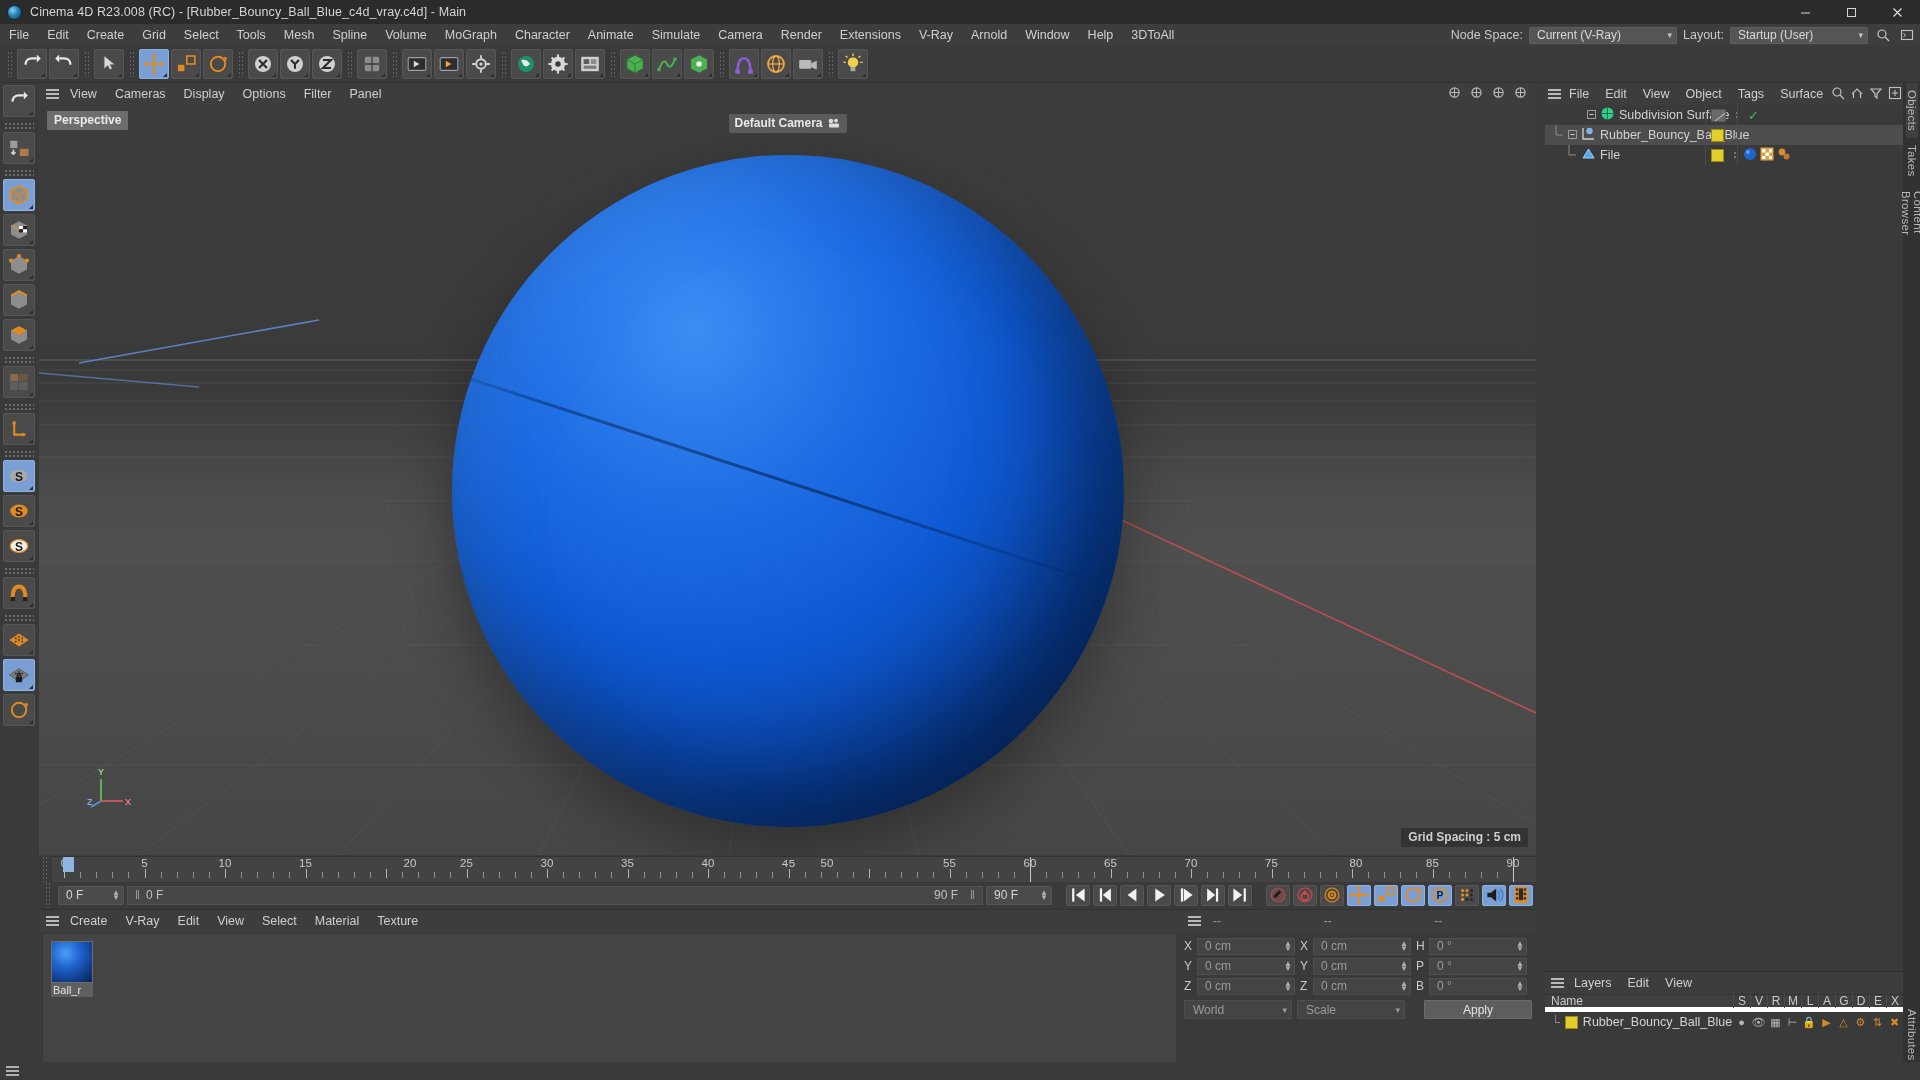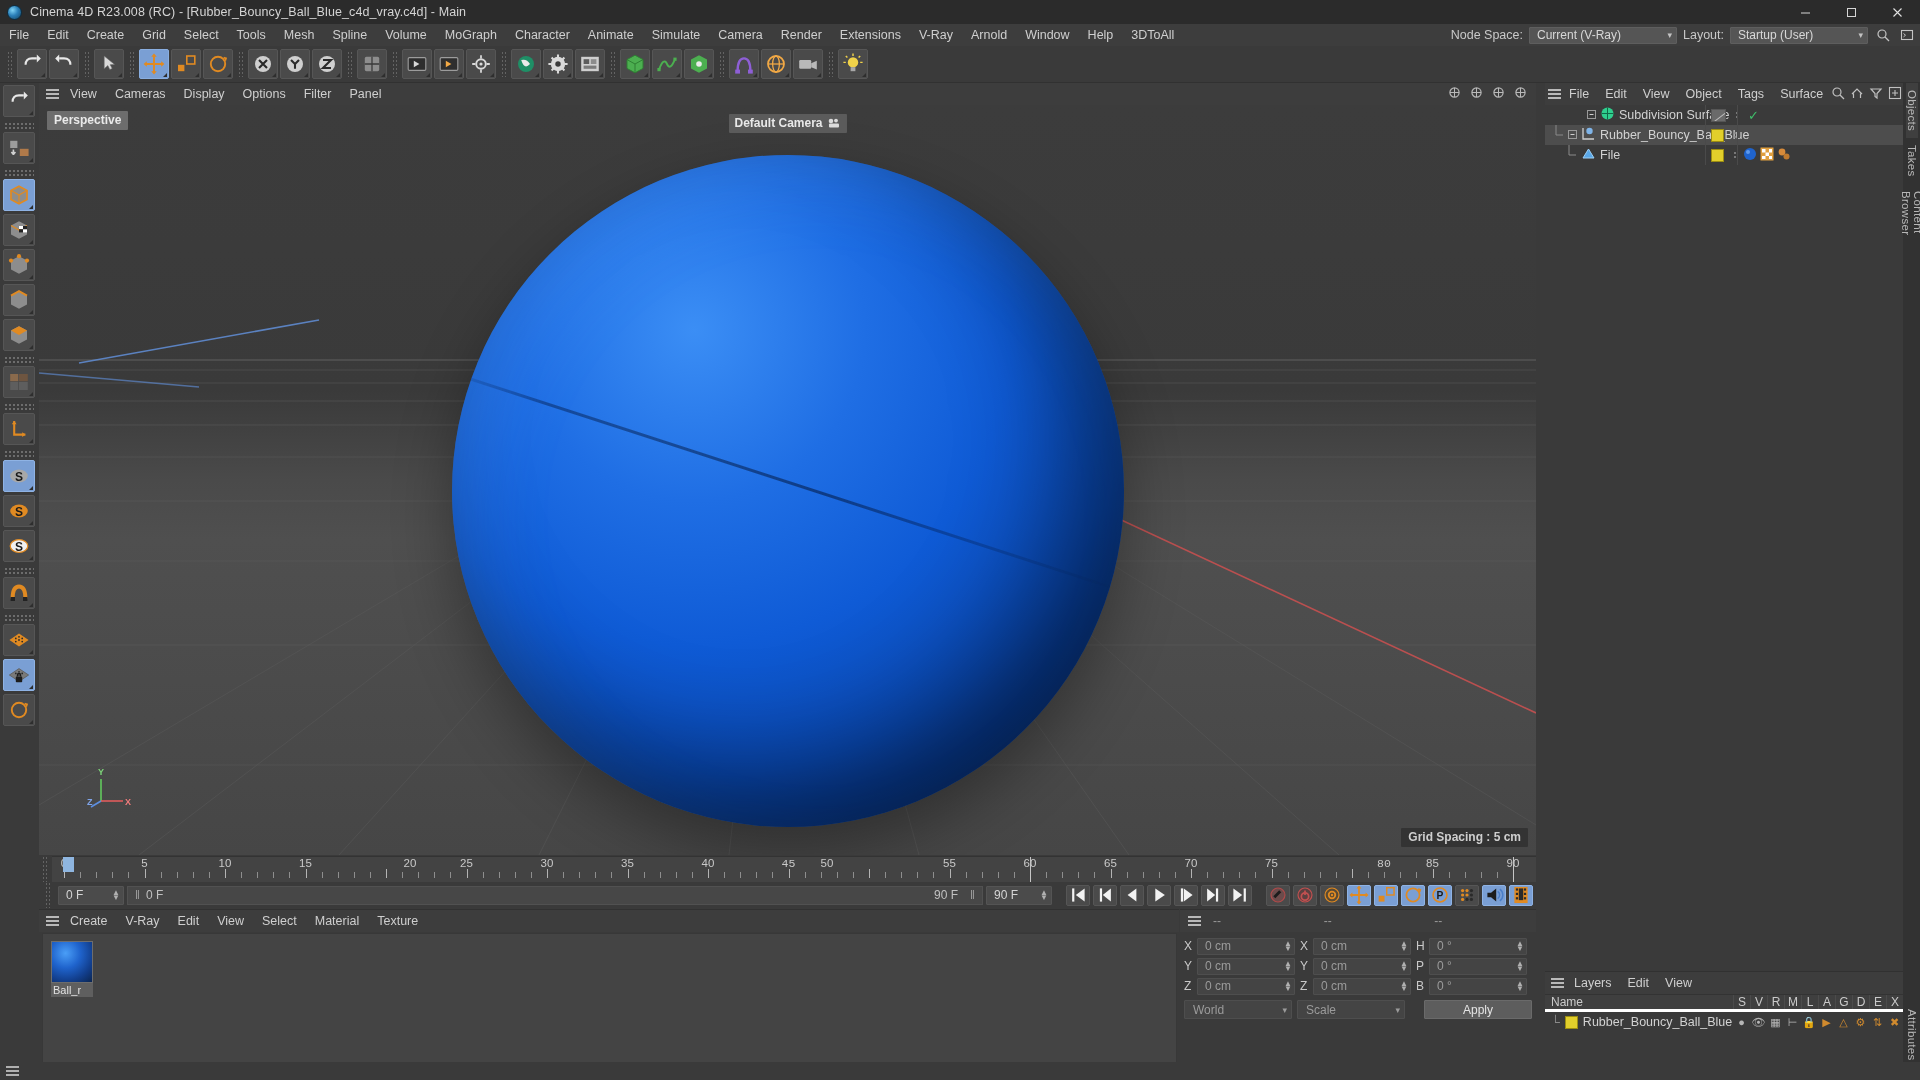--- a/index.html
+++ b/index.html
@@ -147,21 +147,21 @@
   .om-dots i{width:2px;height:2px;background:#8e8e8e;border-radius:50%;display:block;}
   .yellowtag{width:13px;height:13px;background:#e2cf2b;border:1px solid #9c8d12;}
   .greytag{width:15px;height:13px;background:#6a6a6a;border:1px solid #565656;position:relative;overflow:hidden;}
   .greytag:after{content:"";position:absolute;left:-3px;top:6px;width:24px;height:1px;background:#bcbcbc;transform:rotate(-37deg);}
 
   
   .layers{position:absolute;left:1545px;top:888px;width:358px;height:109px;background:#3a3a3a;border-top:1px solid #313131;}
   .ly-menu{height:22px;background:#3d3d3d;display:flex;align-items:center;padding-left:3px;}
   .ly-menu .mi{padding:0 8px;font-size:12.5px;color:#cfcfcf;line-height:22px;}
   .ly-head{height:18px;display:flex;align-items:center;font-size:12px;color:#cacaca;background:#3f3f3f;
-           border-top:1px solid #333;border-bottom:3px solid #ffffff;}
+           border-top:1px solid #333;border-bottom:5px solid #ffffff;}
   .ly-head .nm{padding-left:6px;flex:1 1 auto;}
   .ly-head .c{width:17px;text-align:center;border-left:1px solid #4b4b4b;}
   .ly-row{height:20px;display:flex;align-items:center;font-size:12.5px;color:#d2d2d2;}
   .ly-row .nm{padding-left:6px;flex:1 1 auto;display:flex;align-items:center;gap:5px;}
   .ly-row .c{width:17px;display:flex;align-items:center;justify-content:center;}
 
   
   .rail{position:absolute;right:0;top:0;width:17px;height:997px;background:#323232;
         display:flex;flex-direction:column;align-items:center;}
   .rail-tab{writing-mode:vertical-rl;font-size:11.5px;color:#b6b6b6;padding:7px 0;letter-spacing:.3px;}
@@ -763,21 +763,21 @@
           <div class="tl-tick" style="left: 1171.2px;"></div>
           <div class="tl-tick" style="left: 1187.3px;"></div>
           <div class="tl-tick" style="left: 1203.4px;"></div>
           <div class="tl-tick major" style="left: 1219.5px;"></div>
           <div class="tl-num" style="left: 1219.5px;">75</div>
           <div class="tl-tick" style="left: 1235.6px;"></div>
           <div class="tl-tick" style="left: 1251.7px;"></div>
           <div class="tl-tick" style="left: 1267.8px;"></div>
           <div class="tl-tick" style="left: 1283.9px;"></div>
           <div class="tl-tick major" style="left: 1300px;"></div>
-          <div class="tl-num" style="left: 1332px; font-family: Liberation Mono, monospace;">80</div>
+          <div class="tl-num" style="left: 1304px;">80</div>
           <div class="tl-tick" style="left: 1316.1px;"></div>
           <div class="tl-tick" style="left: 1332.2px;"></div>
           <div class="tl-tick" style="left: 1348.3px;"></div>
           <div class="tl-tick" style="left: 1364.4px;"></div>
           <div class="tl-tick major" style="left: 1380.5px;"></div>
           <div class="tl-num" style="left: 1380.5px;">85</div>
           <div class="tl-tick" style="left: 1396.6px;"></div>
           <div class="tl-tick" style="left: 1412.7px;"></div>
           <div class="tl-tick" style="left: 1428.8px;"></div>
           <div class="tl-tick" style="left: 1444.9px;"></div>

